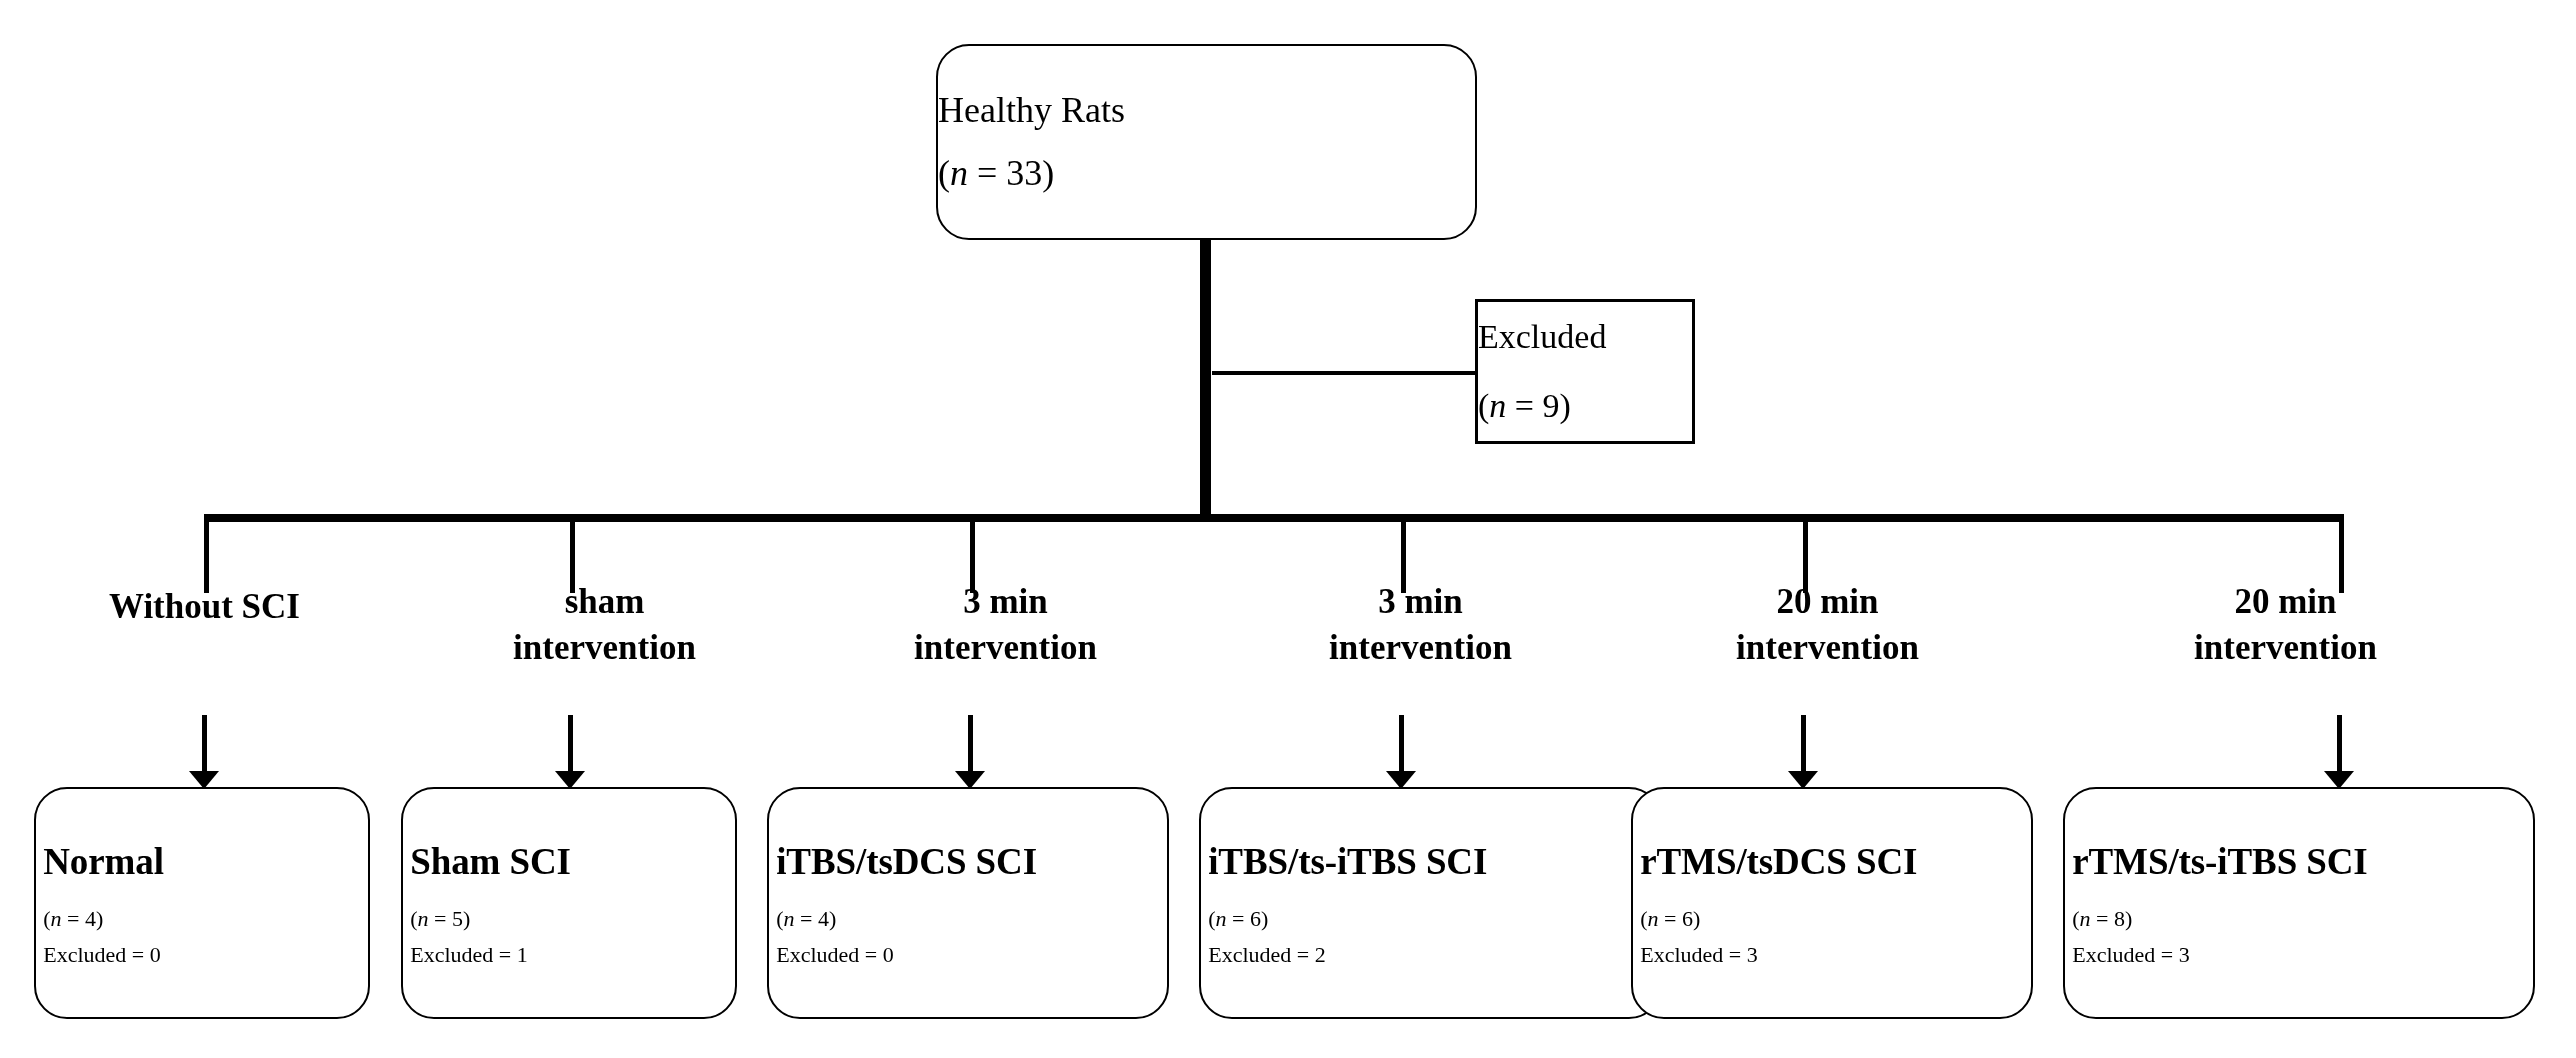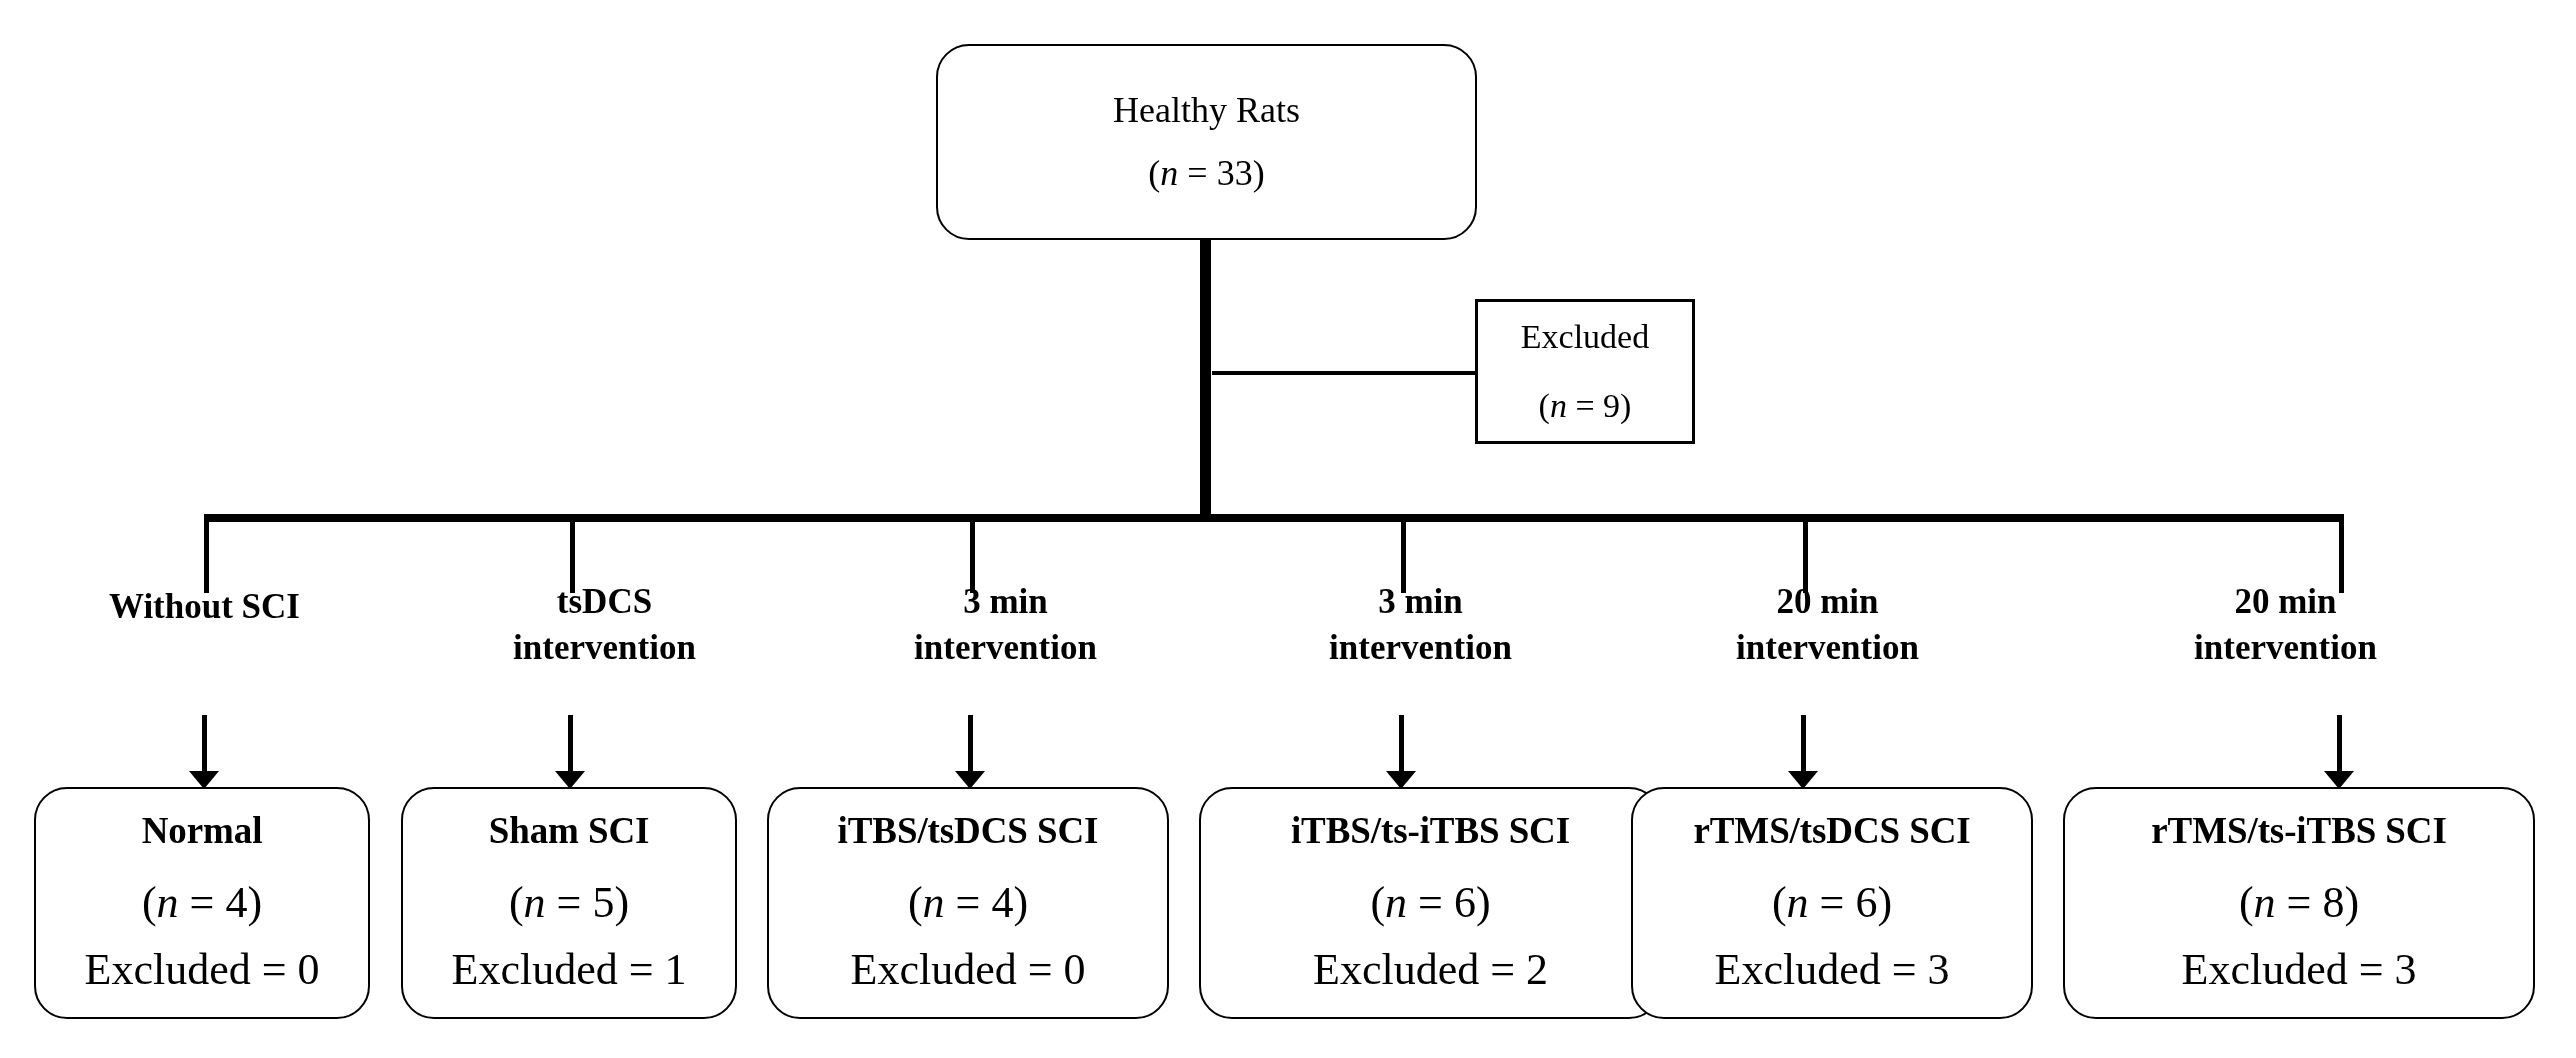--- a/index.html
+++ b/index.html
@@ -10,21 +10,21 @@
   }
   #chart{position:absolute;left:0;top:0;width:2576px;height:1058px;}
 
   
   .node{
     position:absolute;
     box-sizing:border-box;
     border:2.9px solid #000000;
     background:#ffffff;
     display:flex;flex-direction:column;
-    align-items:center;justify-content:center;
+    align-items:flex-start;justify-content:center;
     text-align:center;
     line-height:1.42;
   }
   .node.rounded{border-radius:33px;}
   .node.square{border-radius:0;border-width:3.6px;}
 
   .root-node{
     left:936px;top:44px;width:541px;height:196px;
     font-size:36px;
   }
@@ -37,21 +37,21 @@
     font-size:34px;
     padding:0 7.2px;
   }
   .leaf-title{
     font-weight:bold;
     font-size:37px;
     letter-spacing:-0.1px;
     margin-bottom:10px;
     white-space:nowrap;
   }
-  .leaf-line{font-size:44px;margin-top:4.3px;white-space:nowrap;}
+  .leaf-line{font-size:22px;margin-top:4.3px;white-space:nowrap;}
   .root-line{font-size:36px;white-space:nowrap;}
   .root-line + .root-line{margin-top:11.4px;}
   .exc-line{font-size:34px;white-space:nowrap;}
   .exc-line + .exc-line{margin-top:20px;}
   .ital{font-style:italic;}
 
   
   .branch-caption{
     position:absolute;
     text-align:center;
@@ -104,21 +104,21 @@
   <div class="hline bus"></div>
 
   <div class="drop" style="left:204px;"></div>
   <div class="drop" style="left:570px;"></div>
   <div class="drop" style="left:970px;"></div>
   <div class="drop" style="left:1401px;"></div>
   <div class="drop" style="left:1803px;"></div>
   <div class="drop" style="left:2339px;"></div>
 
   <div class="branch-caption" style="left:29px;  top:584px; width:351px;">Without SCI</div>
-  <div class="branch-caption" style="left:429px; top:579px; width:351px;">tsDCS
+  <div class="branch-caption" style="left:429px; top:579px; width:351px;">sham
 intervention</div>
   <div class="branch-caption" style="left:830px;top:579px; width:351px;">3 min
 intervention</div>
   <div class="branch-caption" style="left:1245px;top:579px; width:351px;">3 min
 intervention</div>
   <div class="branch-caption" style="left:1652px;top:579px; width:351px;">20 min
 intervention</div>
   <div class="branch-caption" style="left:2110px;top:579px; width:351px;">20 min
 intervention</div>
 

